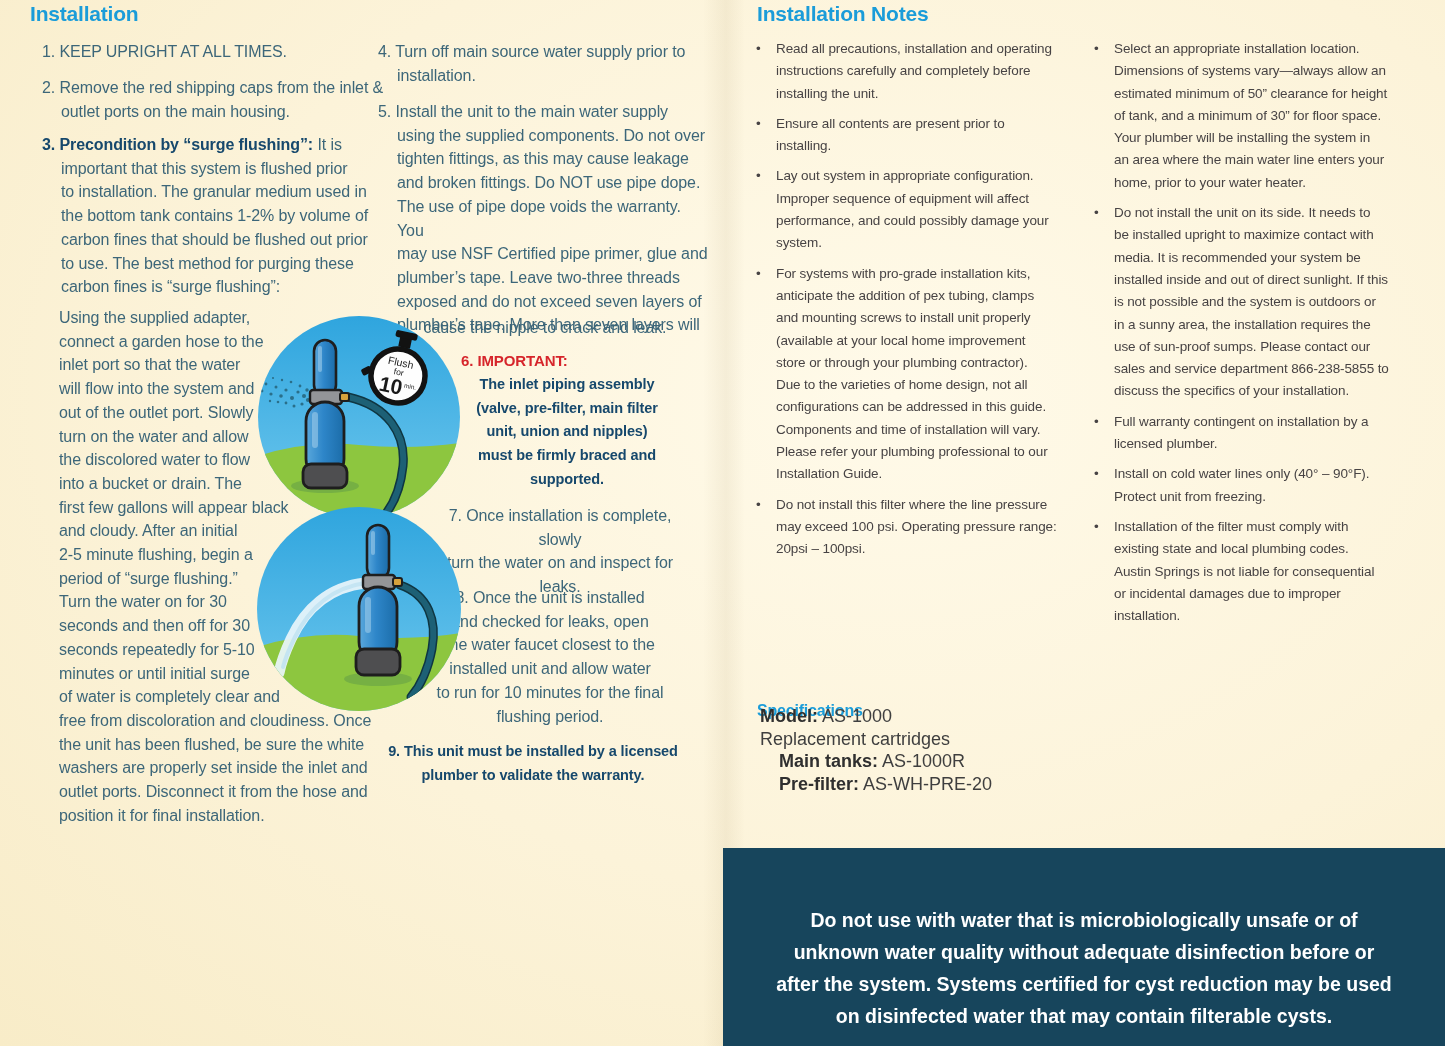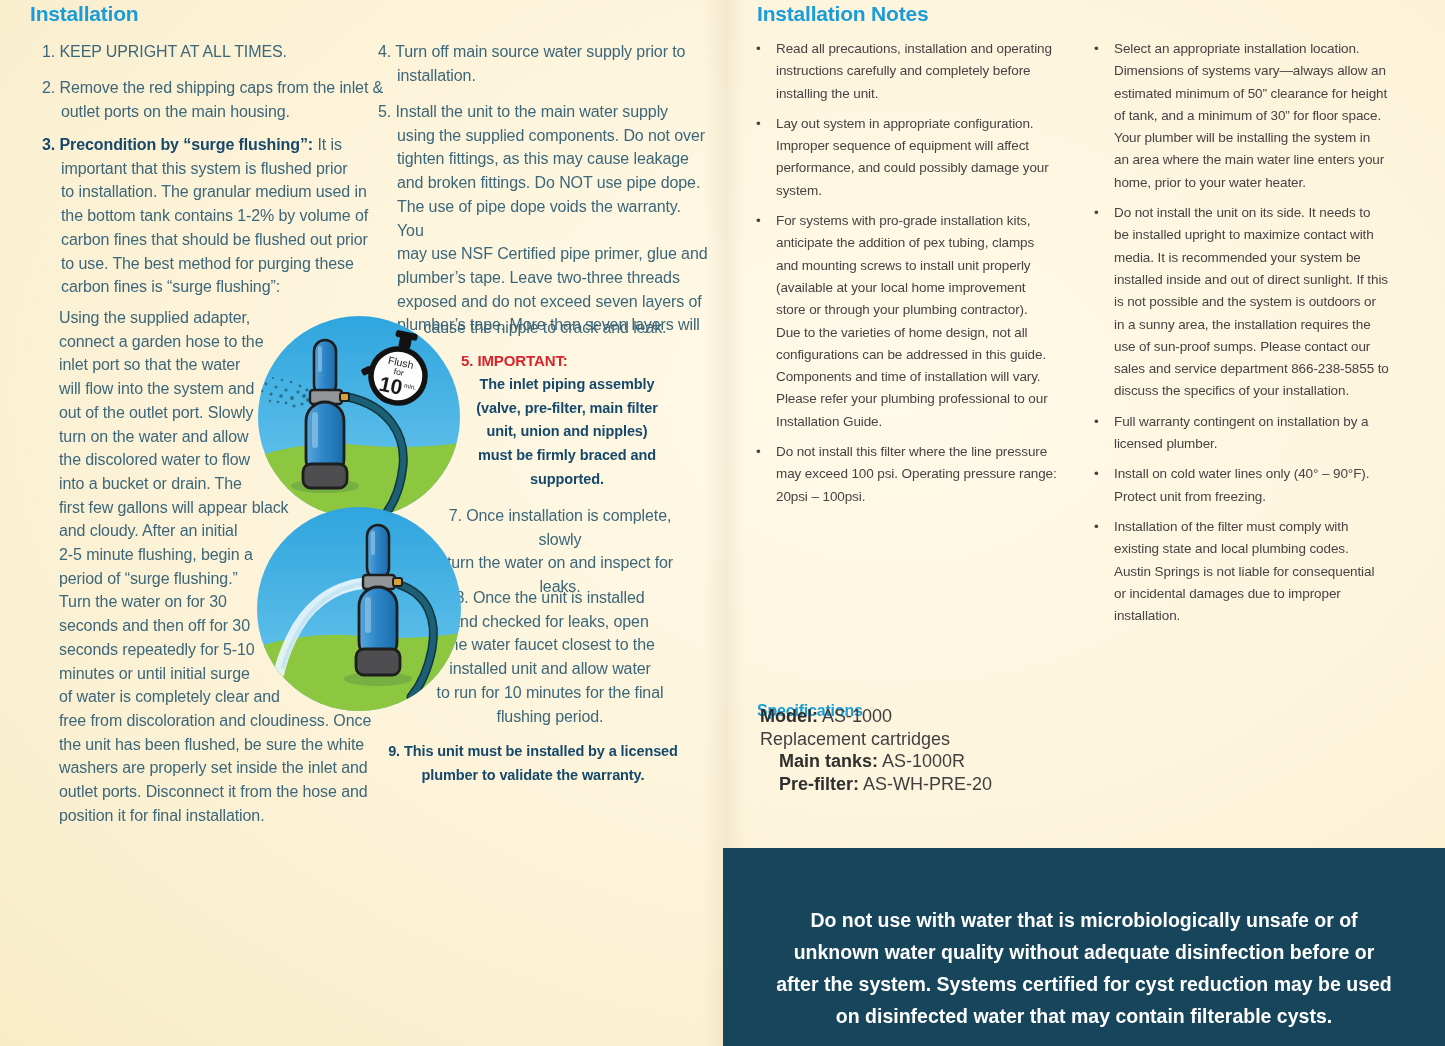--- a/index.html
+++ b/index.html
@@ -113,21 +113,21 @@
 using the supplied components. Do not over
 tighten fittings, as this may cause leakage
 and broken fittings. Do NOT use pipe dope.
 The use of pipe dope voids the warranty. You
 may use NSF Certified pipe primer, glue and
 plumber’s tape. Leave two-three threads
 exposed and do not exceed seven layers of
 plumber’s tape. More than seven layers will</p>
   <p class="txt ctr" id="st5tail">cause the nipple to crack and leak.</p>
 
-  <p class="txt red" id="implabel">5. IMPORTANT:</p>
+  <p class="txt red" id="implabel">6. IMPORTANT:</p>
   <p class="txt navy ctr" id="imptext">The inlet piping assembly
 (valve, pre-filter, main filter
 unit, union and nipples)
 must be firmly braced and
 supported.</p>
 
   <p class="txt ctr" id="st7">7. Once installation is complete, slowly
 turn the water on and inspect for
 leaks.</p>
   <p class="txt ctr" id="st8">8. Once the unit is installed
@@ -245,20 +245,22 @@
       </g>
     </g>
   </svg>
 
   <h1 class="sec" id="title-right">Installation Notes</h1>
 
   <ul class="note-col" id="notes1">
     <li>Read all precautions, installation and operating
 instructions carefully and completely before
 installing the unit.</li>
+    <li>Ensure all contents are present prior to
+installing.</li>
     <li>Lay out system in appropriate configuration.
 Improper sequence of equipment will affect
 performance, and could possibly damage your
 system.</li>
     <li>For systems with pro-grade installation kits,
 anticipate the addition of pex tubing, clamps
 and mounting screws to install unit properly
 (available at your local home improvement
 store or through your plumbing contractor).
 Due to the varieties of home design, not all

